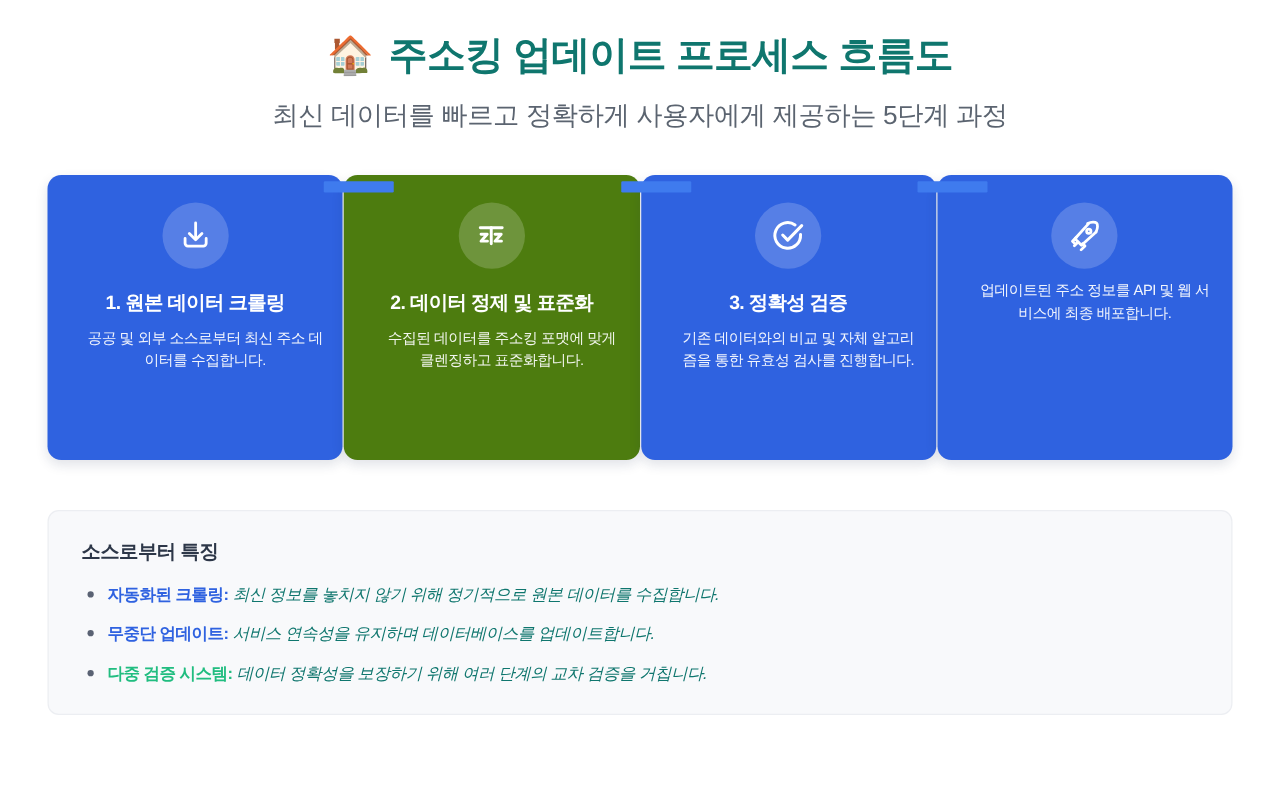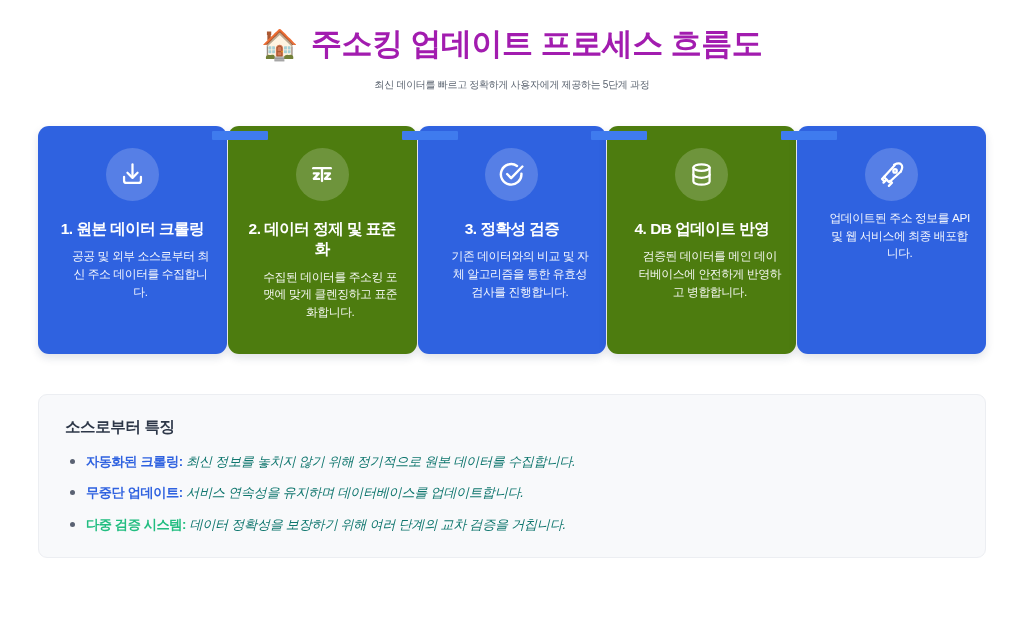--- a/index.html
+++ b/index.html
@@ -38,28 +38,28 @@
   .title-emoji {
     font-size: 30px;
     line-height: 1;
     display: inline-block;
     transform: translateY(1px);
   }
 
   .title-text {
     font-size: 31px;
     font-weight: bold;
-    color: #a21caf;
+    color: #0f766e;
     letter-spacing: -0.5px;
     white-space: nowrap;
   }
 
   .subtitle {
     margin-top: 16px;
-    font-size: 10px;
+    font-size: 21px;
     color: #5b6470;
     letter-spacing: -0.3px;
   }
 
   
   .steps {
     margin: 34px 38px 0 38px;
     display: flex;
     gap: 1px;
     position: relative;
@@ -236,34 +236,20 @@
           <svg width="29" height="29" viewBox="0 0 24 24" fill="none" stroke="#ffffff" stroke-width="2" stroke-linecap="round" stroke-linejoin="round">
             <path d="M20.2 11.3A8.5 8.5 0 1 1 16.6 4.9"></path>
             <path d="M8.4 11.6 11.7 15 21 5.4"></path>
           </svg>
         </div>
         <div class="card-title">3. 정확성 검증</div>
         <div class="card-desc">기존 데이터와의 비교 및 자체 알고리즘을 통한 유효성 검사를 진행합니다.</div>
       </div>
     </div>
 
-    <div class="step-wrap">
-      <div class="connector"></div>
-      <div class="card green">
-        <div class="icon-circle">
-          <svg width="27" height="27" viewBox="0 0 24 24" fill="none" stroke="#ffffff" stroke-width="2" stroke-linecap="round" stroke-linejoin="round">
-            <ellipse cx="12" cy="5.8" rx="7.2" ry="2.9"></ellipse>
-            <path d="M4.8 5.8v12.4c0 1.6 3.22 2.9 7.2 2.9s7.2-1.3 7.2-2.9V5.8"></path>
-            <path d="M4.8 12c0 1.6 3.22 2.9 7.2 2.9s7.2-1.3 7.2-2.9"></path>
-          </svg>
-        </div>
-        <div class="card-title">4. DB 업데이트 반영</div>
-        <div class="card-desc">검증된 데이터를 메인 데이터베이스에 안전하게 반영하고 병합합니다.</div>
-      </div>
-    </div>
 
     <div class="step-wrap">
       <div class="connector"></div>
       <div class="card blue">
         <div class="icon-circle">
           <svg width="28" height="28" viewBox="0 0 24 24" fill="none" stroke="#ffffff" stroke-width="1.9" stroke-linecap="round" stroke-linejoin="round">
             <path d="M13.8 4.1c2.6-1.3 5.2-1.2 6.1-.3.9.9 1 3.5-.3 6.1"></path>
             <path d="M19.6 9.9 9.6 19.1l-2.3-2.3-2.2-2.2L14.3 4.4"></path>
             <path d="m7.3 16.8-2.6 2.6"></path>
             <path d="M6.1 13.6 3.4 16.3l1.6 1.6"></path>

